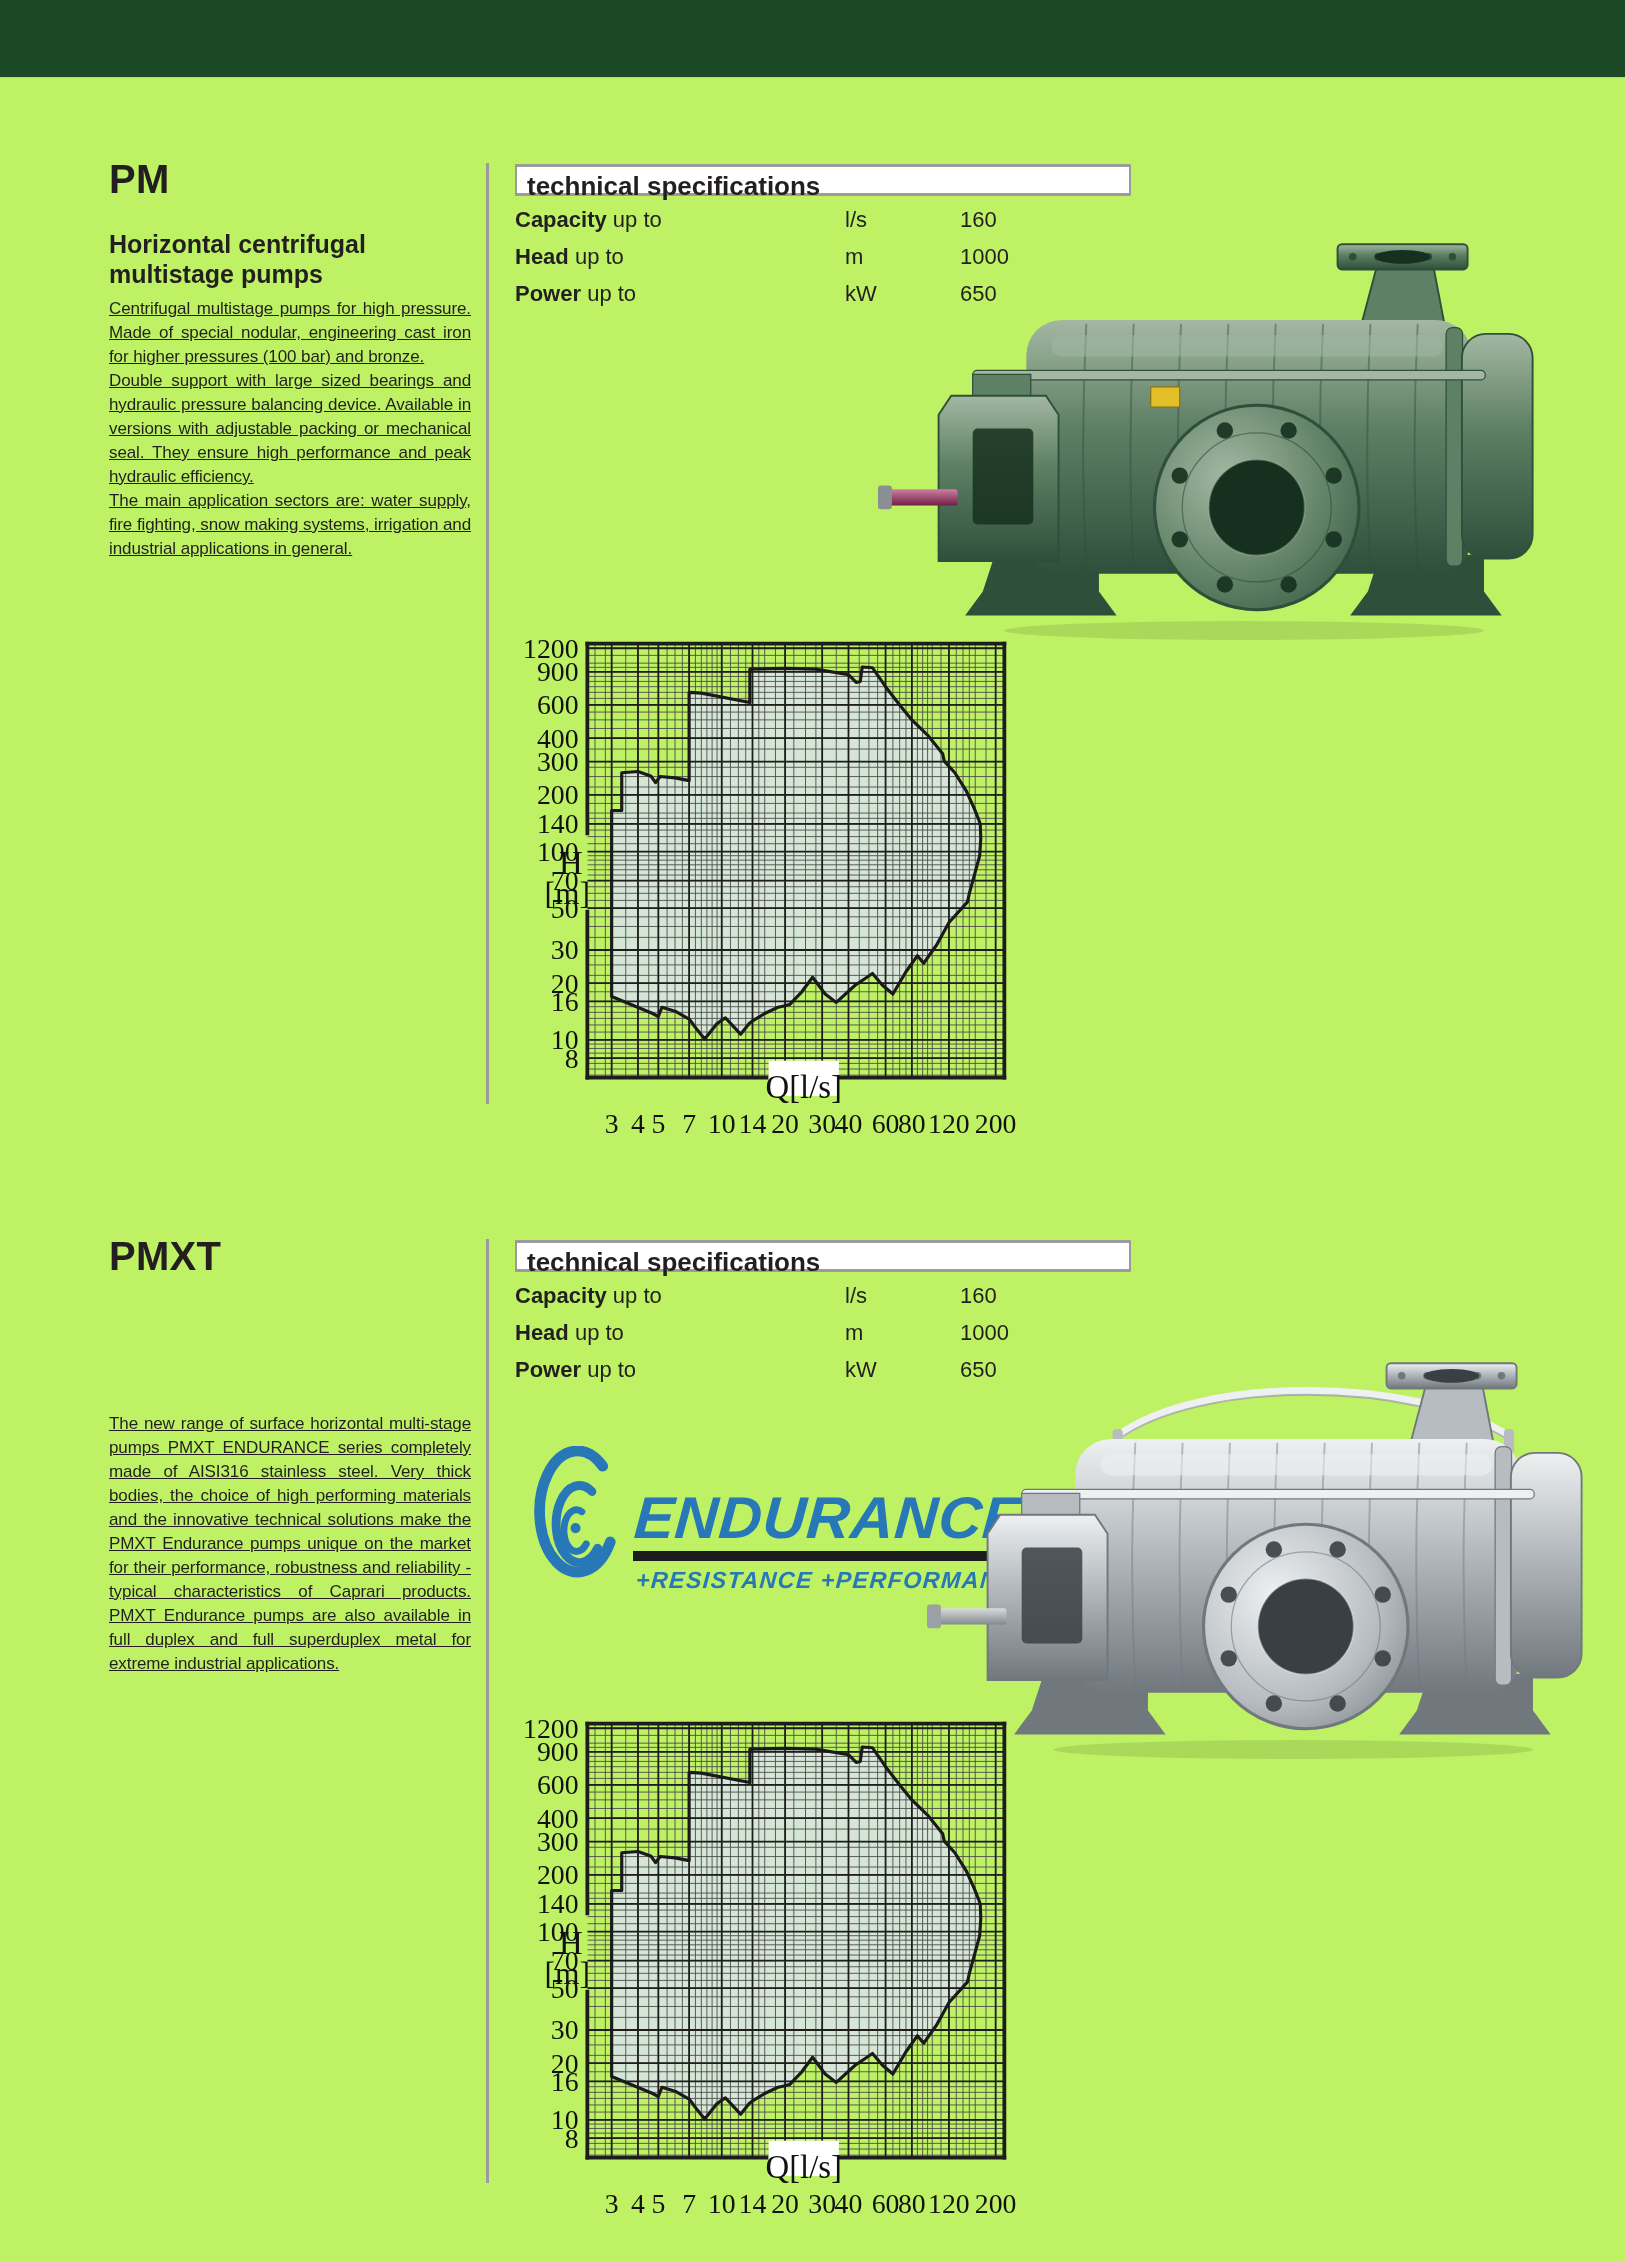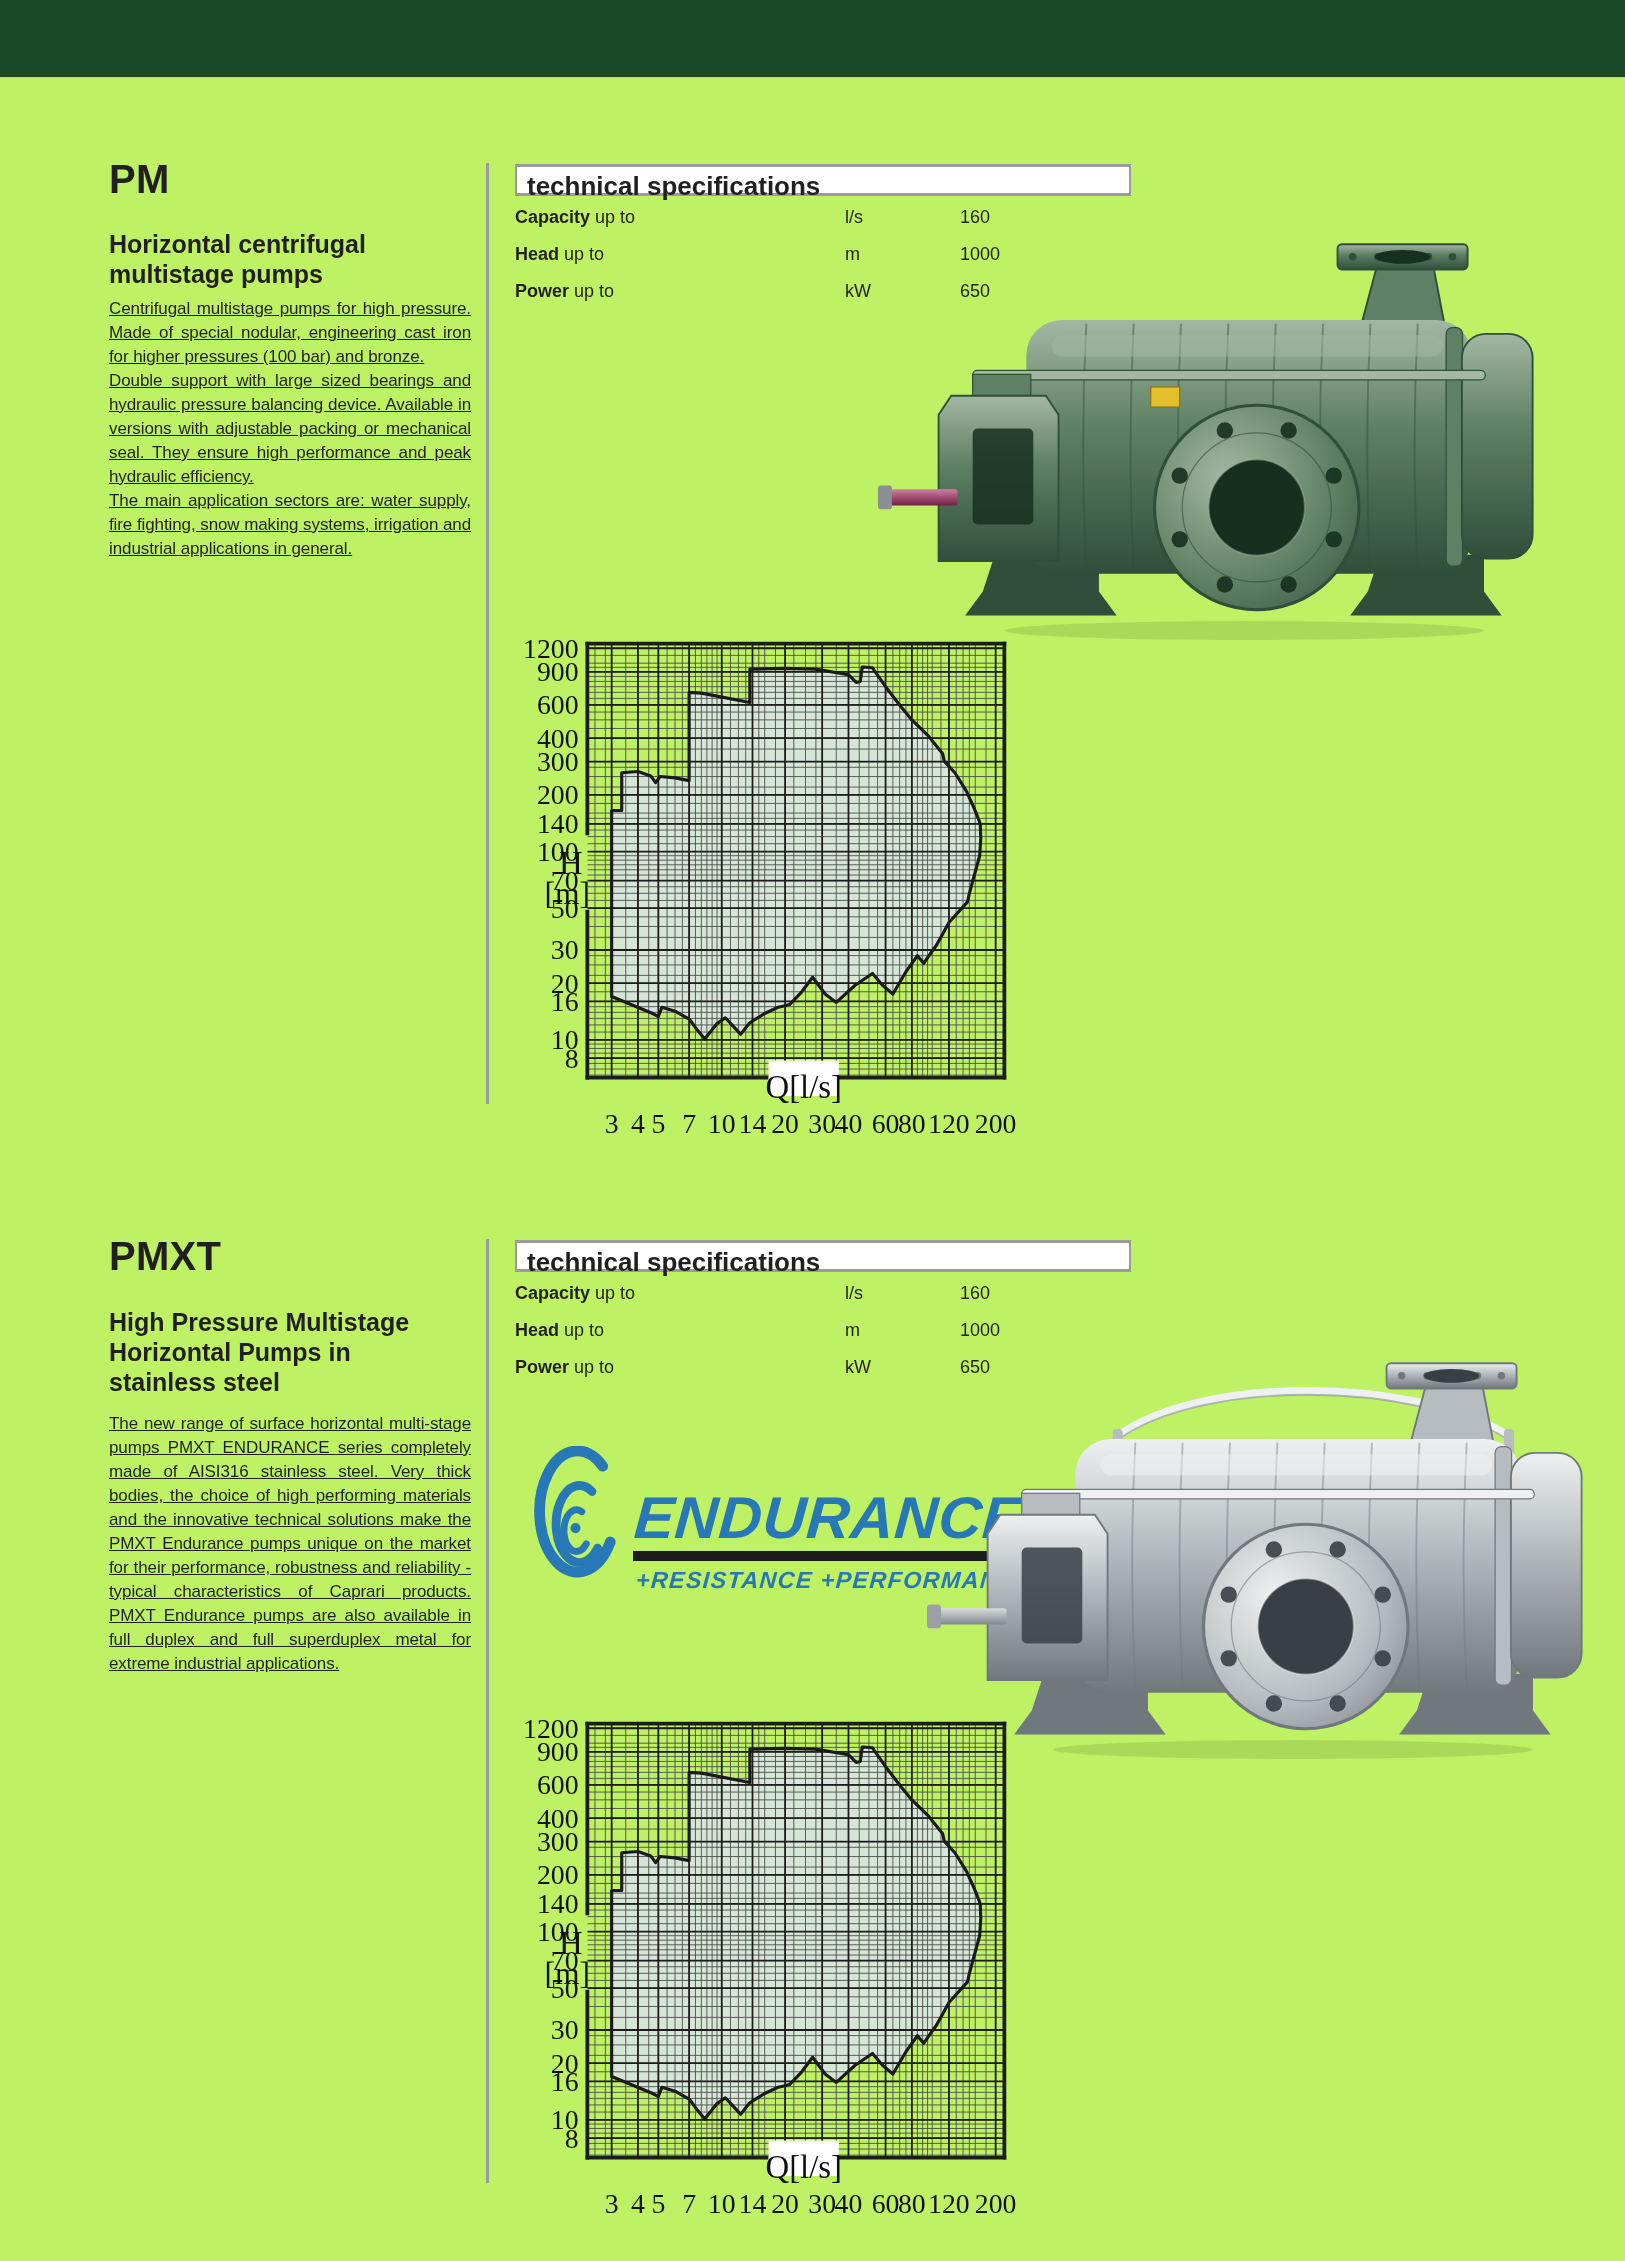--- a/index.html
+++ b/index.html
@@ -15,21 +15,21 @@
 
   .sec-title { position:absolute; left:109px; font-weight:bold; font-size:40px; line-height:1.0; letter-spacing:0.3px; }
   .sec-sub   { position:absolute; left:109px; font-weight:bold; font-size:25px; line-height:30px; white-space:pre-line;margin-top:24px; }
   .sec-body  { position:absolute; left:109px; width:362px; font-size:17px; line-height:24px;
                text-align:justify; white-space:pre-line; letter-spacing:-0.1px;text-decoration:underline; }
 
   .spec-table { position:absolute; left:515px; width:616px; }
   .spec-head  { box-sizing:border-box; height:32px; border:2.5px solid #9b9b9b; border-top:3.8px solid #9b9b9b; border-bottom:3.8px solid #9b9b9b;
                 background:#fff; font-weight:bold; font-size:26px; padding:3.8px 0 0 10px; }
   .spec-rows  { margin-top:11.4px; }
-  .spec-row   { position:relative; height:37px; font-size:18px; }
+  .spec-row   { position:relative; height:37px; font-size:22px; }
   .spec-row .lbl  { position:absolute; left:0; }
   .spec-row .unit { position:absolute; left:330px; }
   .spec-row .val  { position:absolute; left:445px; }
   .b { font-weight:bold; }
 
   .chart { position:absolute; width:518px; height:511px; }
   .pump  { position:absolute; width:707px; height:417px; }
   .pump svg, .chart svg { width:100%; height:100%; display:block; }
 
   .endurance { position:absolute; left:528px; top:1446px; width:505px; height:158px; }
@@ -329,23 +329,20 @@
         <text x="703.1507339495485" y="796" text-anchor="middle" font-family="&quot;Liberation Serif&quot;, &quot;DejaVu Serif&quot;, serif" font-size="44" fill="#111">120</text>
         <text x="777.1863805212834" y="796" text-anchor="middle" font-family="&quot;Liberation Serif&quot;, &quot;DejaVu Serif&quot;, serif" font-size="44" fill="#111">200</text>
         <text x="104" y="385.7589861143719" text-anchor="middle" font-family="&quot;Liberation Serif&quot;, &quot;DejaVu Serif&quot;, serif" font-size="52" fill="#111">H</text>
         <text x="98" y="432.0341071122553" text-anchor="middle" font-family="&quot;Liberation Serif&quot;, &quot;DejaVu Serif&quot;, serif" font-size="50" fill="#111">[m]</text>
         <rect x="417.33022116643326" y="681" width="111.32475361209697" height="56" fill="#fff"></rect>
         <text x="472.99259797248175" y="741" text-anchor="middle" font-family="&quot;Liberation Serif&quot;, &quot;DejaVu Serif&quot;, serif" font-size="52" fill="#111">Q[l/s]</text>
       </svg>
     </div>
 
   <div class="sec-title" style="top:1236px">PMXT</div>
-  <div class="sec-sub" style="top:1283px">High Pressure Multistage
-Horizontal Pumps in
-stainless steel</div>
   <div class="sec-body" style="top:1412px">The new range of surface horizontal multi-stage pumps PMXT ENDURANCE series completely made of AISI316 stainless steel. Very thick bodies, the choice of high performing materials and the innovative technical solutions make the PMXT Endurance pumps unique on the market for their performance, robustness and reliability - typical characteristics of Caprari products. PMXT Endurance pumps are also available in full duplex and full superduplex metal for extreme industrial applications.</div>
 
   <div class="spec-table" style="top:1240px">
     <div class="spec-head">technical specifications</div>
     <div class="spec-rows">
       <div class="spec-row">
         <span class="lbl"><span class="b">Capacity</span><span> up to</span></span>
         <span class="unit">l/s</span>
         <span class="val">160</span>
       </div>

